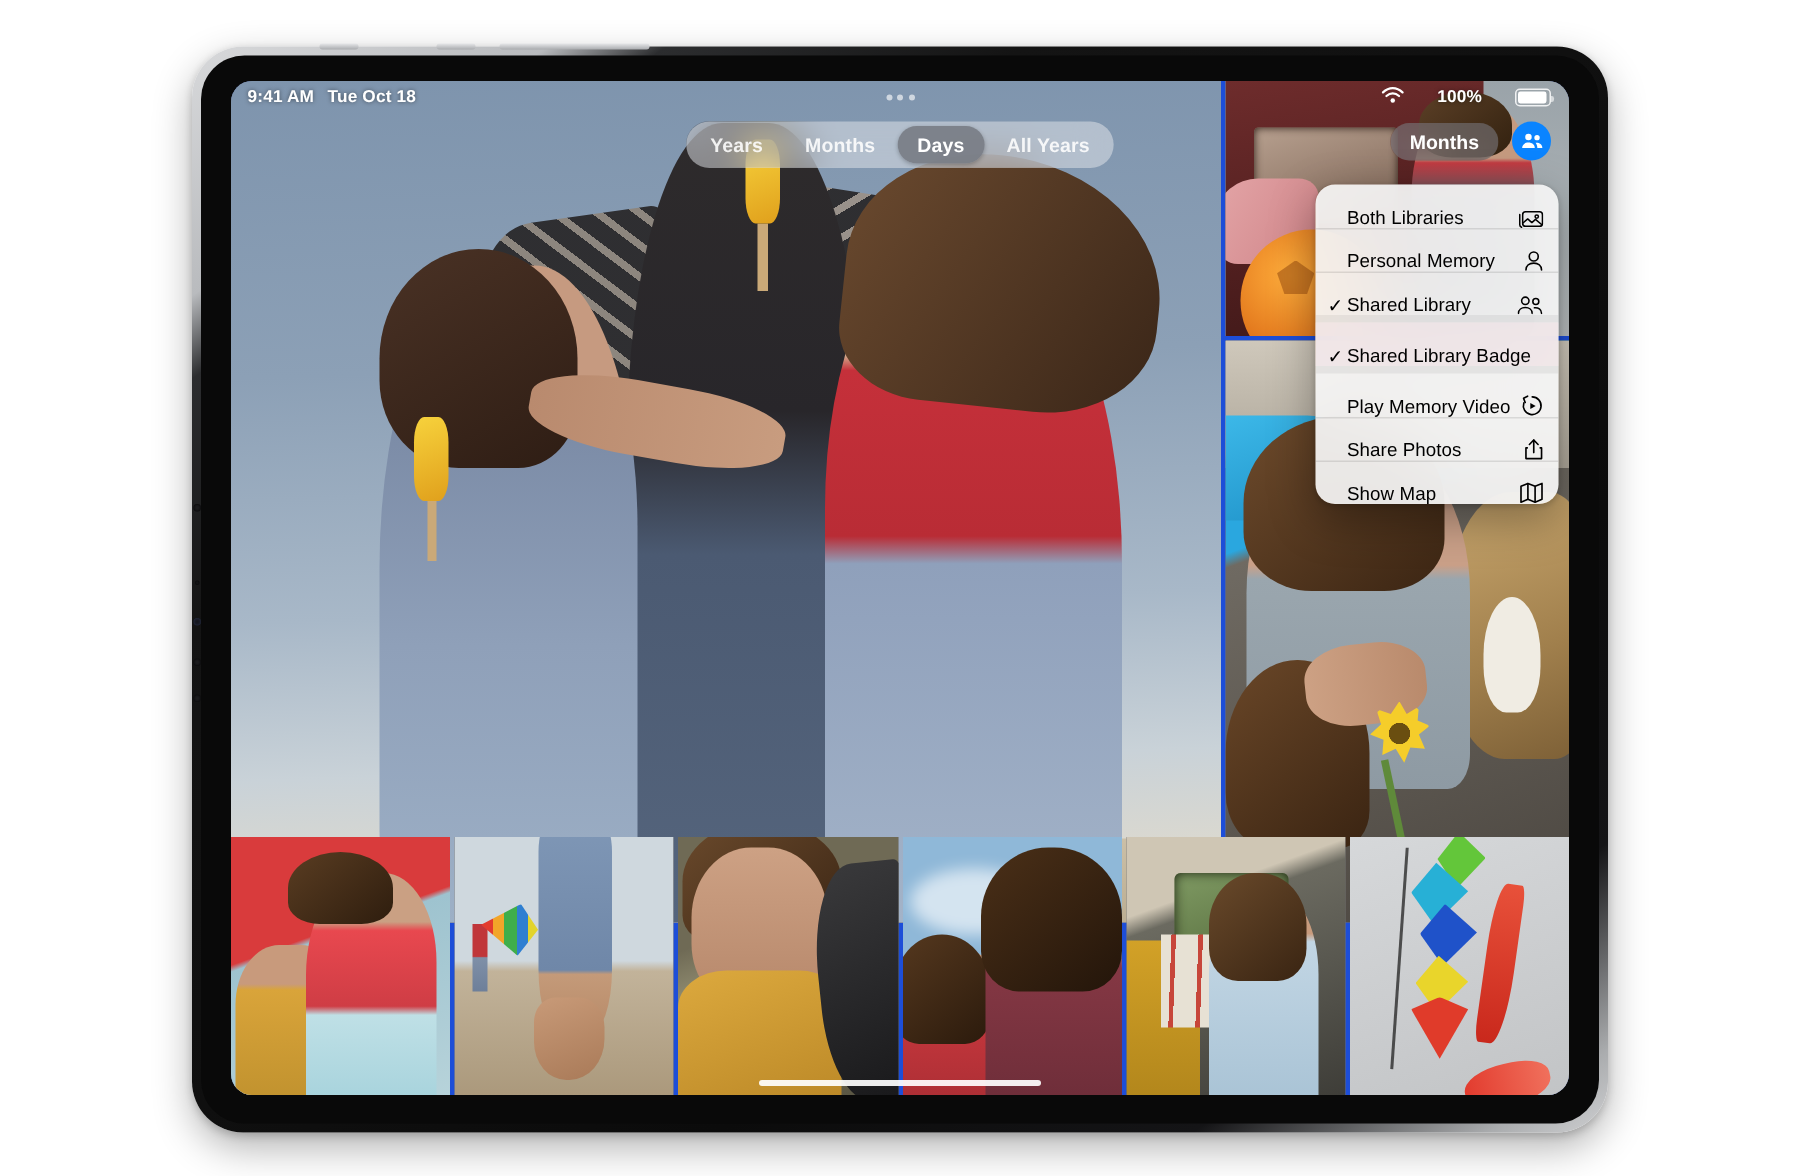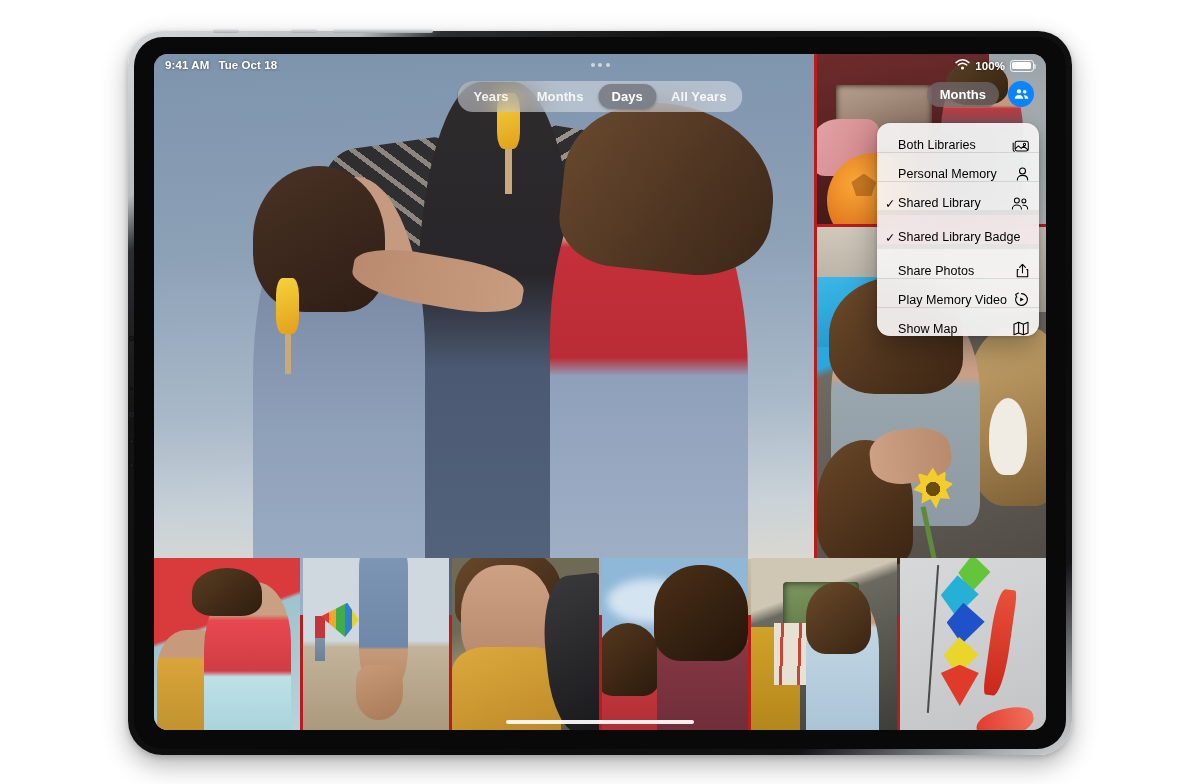--- a/index.html
+++ b/index.html
@@ -38,35 +38,35 @@
   .edge-dot.d1 { top: 305px; }
   .edge-dot.d2 { top: 356px; width:3px;height:3px;left:2px; }
   .edge-dot.d3 { top: 381px; background:#15161d; box-shadow: inset 0 0 2px #2b3450; }
   .edge-dot.d4 { top: 408px; }
   .edge-dot.d5 { top: 432px; }
 
   
   .screen {
     position: relative; width: 100%; height: 100%;
     border-radius: 14px; overflow: hidden;
-    background: #b91c1c;
+    background: #1d4ed8;
   }
 
   
   .statusbar {
     position: absolute; top: 0; left: 0; right: 0; height: 22px;
     display: flex; align-items: center; z-index: 40;
     color: #fff; font-size: 11.5px; font-weight: 600;
     letter-spacing: .1px;
   }
   .sb-left { display: flex; gap: 9px; padding-left: 11px; text-shadow: 0 0 3px rgba(0,0,0,.5);}
   .sb-center { position:absolute; left:0; right:0; display:flex; justify-content:center; }
   .dots-handle { display: flex; gap: 3.5px; align-items: center; padding: 5px 6px; }
   .dots-handle i { width: 4px; height: 4px; border-radius: 50%; background: rgba(255,255,255,.62); display:block;}
-  .sb-right { margin-left: auto; display: flex; align-items: flex-end; gap: 5px; padding-right: 12px;
+  .sb-right { margin-left: auto; display: flex; align-items: center; gap: 22px; padding-right: 12px;
               text-shadow: 0 0 3px rgba(0,0,0,.5);}
   .batt { position: relative; width: 24px; height: 11.5px; border: 1.3px solid rgba(255,255,255,.85);
           border-radius: 3.2px; }
   .batt::after { content:""; position:absolute; right:-3.4px; top:3.3px; width:2px; height:4.6px;
                  background: rgba(255,255,255,.6); border-radius: 0 1.5px 1.5px 0; }
   .batt i { position: absolute; left: 1.2px; top: 1.2px; bottom: 1.2px; width: 19px;
             background: #fff; border-radius: 1.6px; display:block; }
 
   
   .mosaic { position: absolute; inset: 0; }
@@ -460,42 +460,42 @@
               <span class="mi-label">Shared Library Badge</span>
               <span class="mi-icon"></span>
             </div>
           </div>
 
           <div class="menu-sep"></div>
 
           <div class="menu-group">
             <div class="menu-item">
               <span class="mi-check"></span>
+              <span class="mi-label">Play Memory Video</span>
+              <span class="mi-icon">
+                <svg width="15" height="15" viewBox="0 0 15 15" fill="none" stroke="#000" stroke-width="1.1">
+                  <path d="M7.5 1.6a5.9 5.9 0 1 1-5.6 4" stroke-linecap="round"></path>
+                  <path d="M4.4 1.1L1.7 2.5l1.1 2.8" stroke-linecap="round" stroke-linejoin="round"></path>
+                  <path d="M6.2 5.6l3.6 2-3.6 2z" fill="#000" stroke="none"></path>
+                </svg>
+              </span>
+            </div>
+            <div class="menu-item">
+              <span class="mi-check"></span>
               <span class="mi-label">Share Photos</span>
               <span class="mi-icon">
                 <svg width="13" height="15" viewBox="0 0 13 15" fill="none" stroke="#000" stroke-width="1.1">
                   <path d="M3.6 4.3L6.5 1.3l2.9 3" stroke-linecap="round" stroke-linejoin="round"></path>
                   <path d="M6.5 1.5v8.2" stroke-linecap="round"></path>
                   <path d="M2.2 6.6H1.3v7.1h10.4V6.6h-.9" stroke-linecap="round" stroke-linejoin="round"></path>
                 </svg>
               </span>
             </div>
             <div class="menu-item">
               <span class="mi-check"></span>
-              <span class="mi-label">Play Memory Video</span>
-              <span class="mi-icon">
-                <svg width="15" height="15" viewBox="0 0 15 15" fill="none" stroke="#000" stroke-width="1.1">
-                  <path d="M7.5 1.6a5.9 5.9 0 1 1-5.6 4" stroke-linecap="round"></path>
-                  <path d="M4.4 1.1L1.7 2.5l1.1 2.8" stroke-linecap="round" stroke-linejoin="round"></path>
-                  <path d="M6.2 5.6l3.6 2-3.6 2z" fill="#000" stroke="none"></path>
-                </svg>
-              </span>
-            </div>
-            <div class="menu-item">
-              <span class="mi-check"></span>
               <span class="mi-label">Show Map</span>
               <span class="mi-icon">
                 <svg width="16" height="15" viewBox="0 0 16 15" fill="none" stroke="#000" stroke-width="1.1">
                   <path d="M1 3.2l4.6-1.9 4.8 1.9 4.6-1.9v10.6l-4.6 1.9-4.8-1.9L1 13.8z" stroke-linejoin="round"></path>
                   <path d="M5.6 1.3v10.6M10.4 3.2v10.6"></path>
                 </svg>
               </span>
             </div>
           </div>
         </div>

